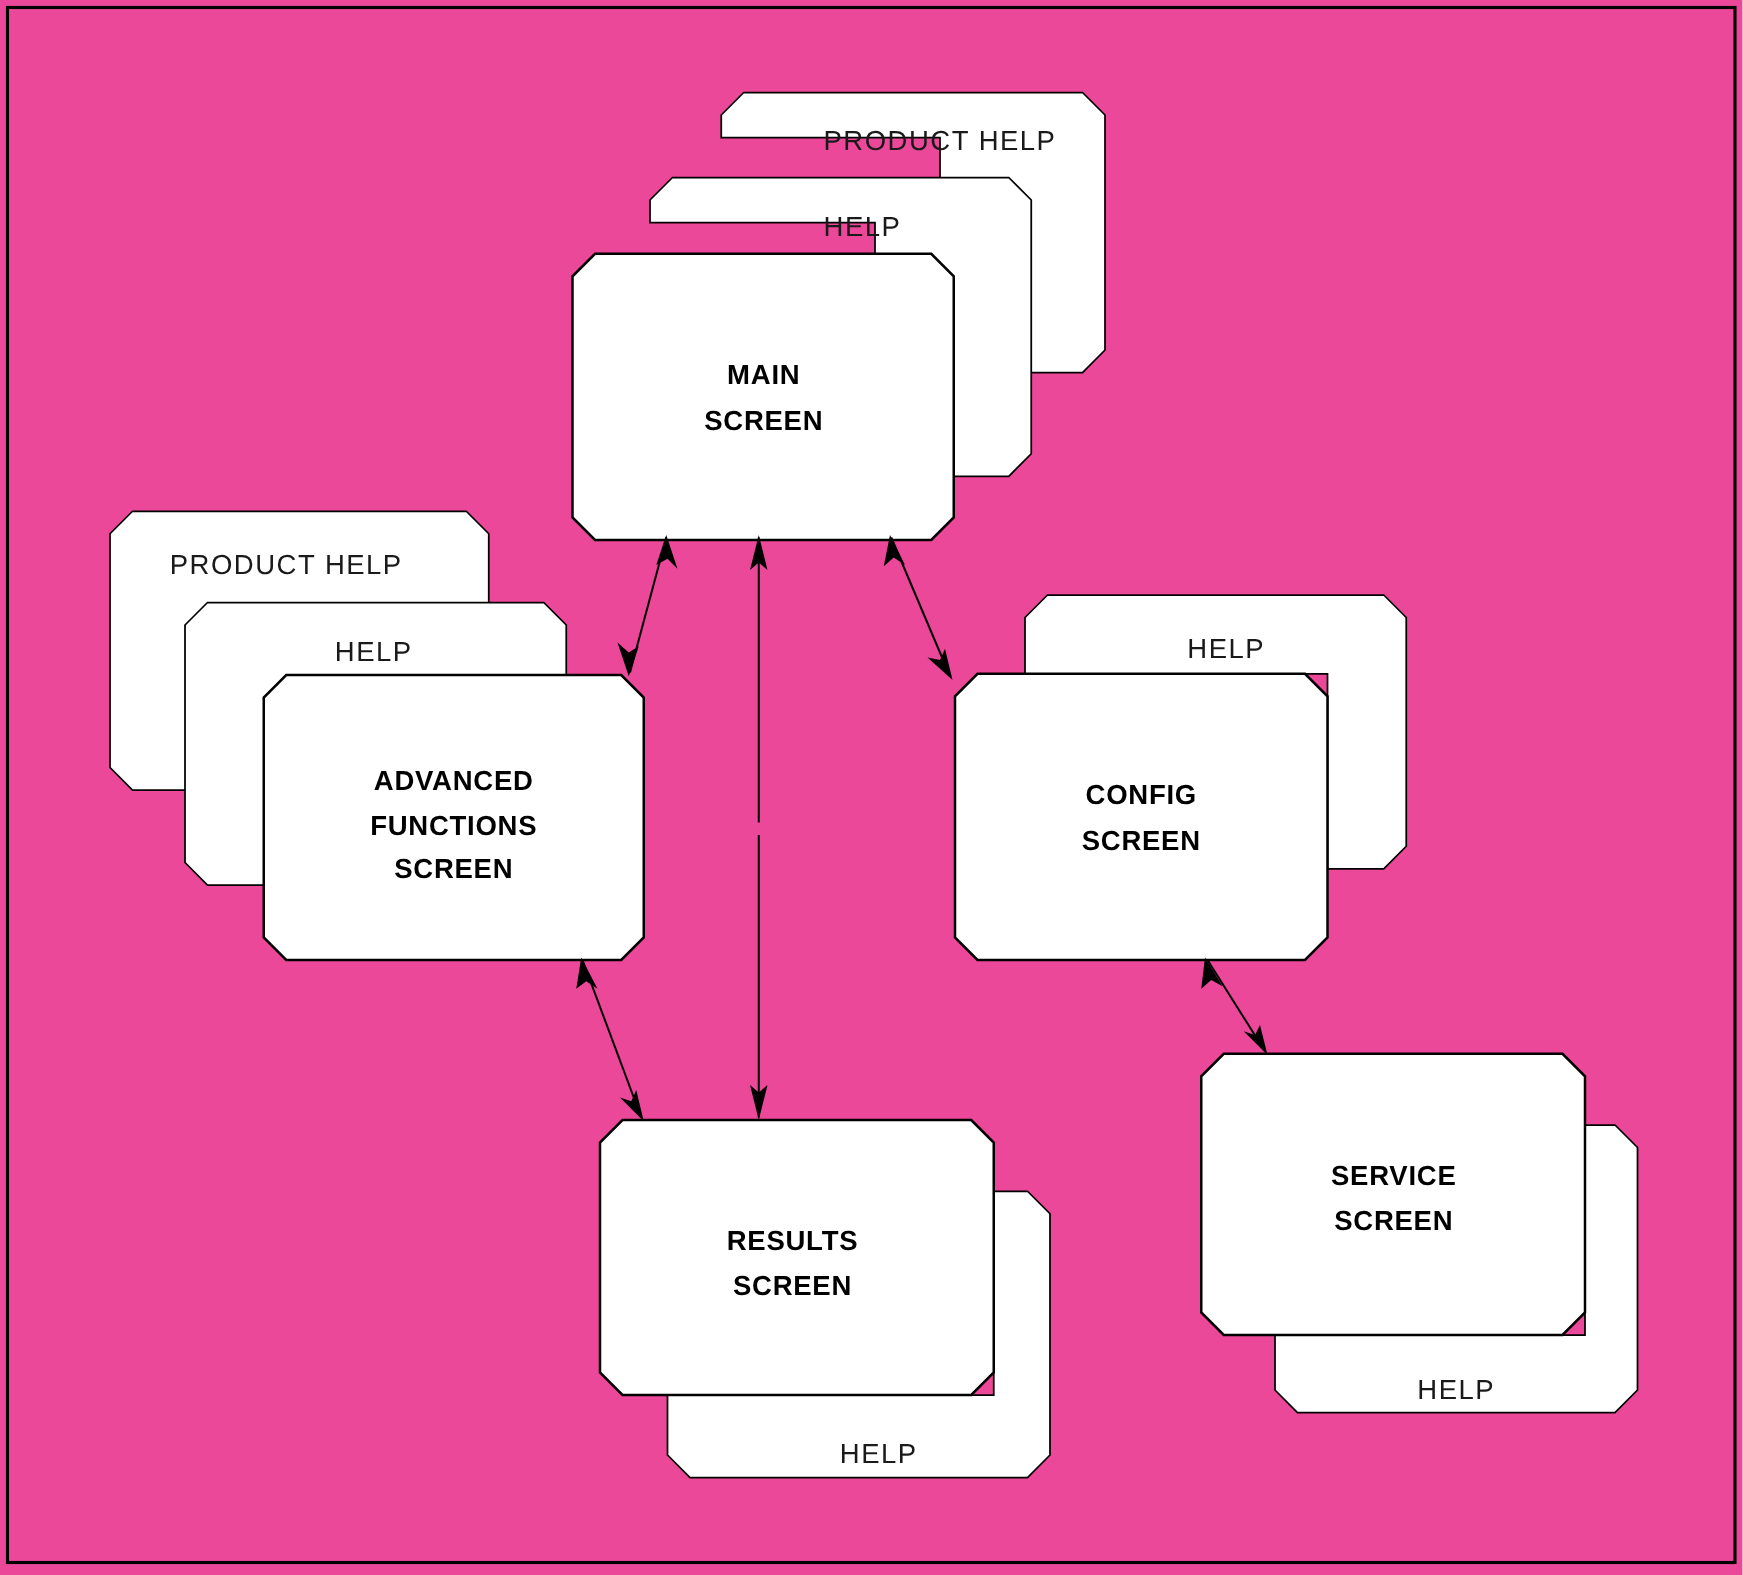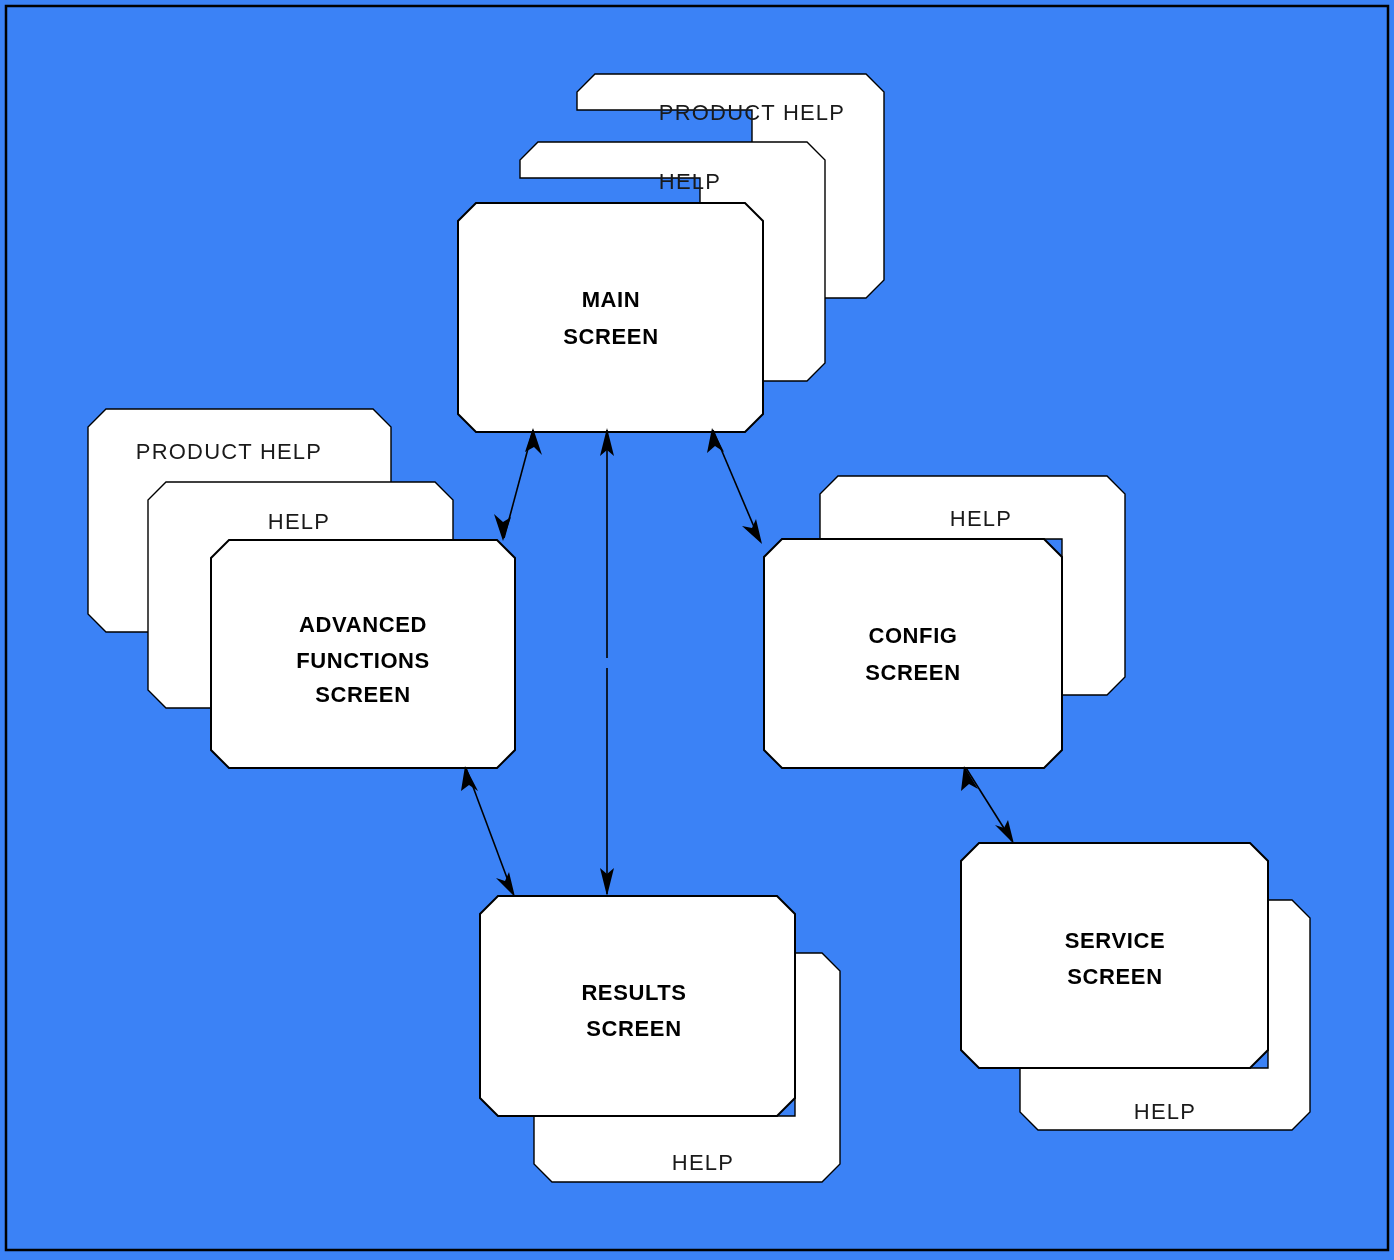--- a/index.html
+++ b/index.html
@@ -1,17 +1,17 @@
 <!DOCTYPE html>
 <html><head>
 <meta charset="utf-8">
 <style>
   html,body{margin:0;padding:0;background:#ffffff;}
   body{font-family:"Liberation Sans", sans-serif;}
-  #stage{position:relative;width:1394px;height:1260px;background:#3b82f6;overflow:hidden;}
+  #stage{position:relative;width:1394px;height:1260px;background:#ec4899;overflow:hidden;}
   #diagram{position:absolute;left:0;top:0;width:1394px;height:1260px;}
   .node-shape{fill:#ffffff;stroke:#000000;stroke-width:2;}
   .help-shape{fill:#ffffff;stroke:#000000;stroke-width:1.4;}
   .frame-border{fill:none;stroke:#000000;stroke-width:2.5;}
   .conn{stroke:#000000;stroke-width:1.6;fill:none;}
   .arrow-head{fill:#000000;stroke:none;}
   .node-label{font-family:"Liberation Sans", sans-serif;font-size:22px;font-weight:bold;fill:#000000;
               text-anchor:middle;letter-spacing:0.6px;}
   .help-label{font-family:"Liberation Sans", sans-serif;font-size:22px;font-weight:normal;fill:#1a1a1a;
               text-anchor:middle;letter-spacing:1.2px;}

